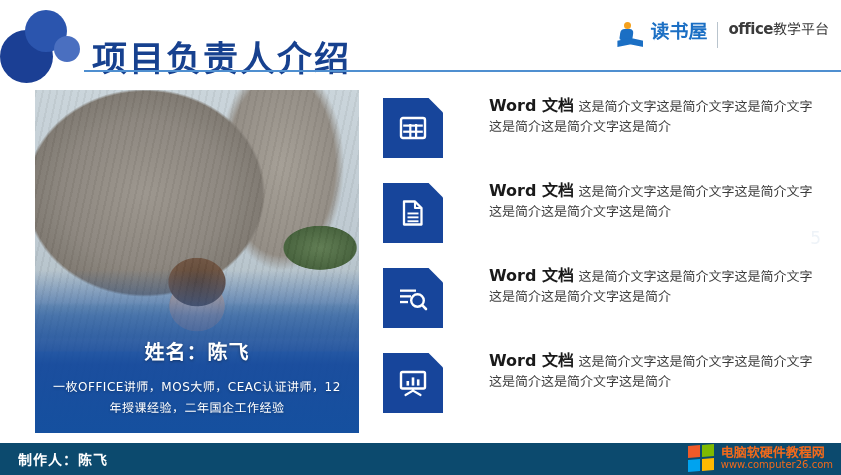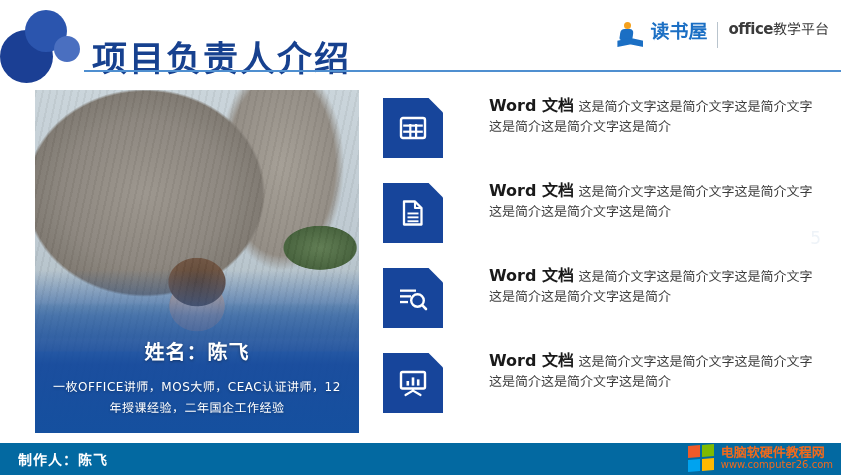--- a/index.html
+++ b/index.html
@@ -266,21 +266,21 @@
     max-width: 300px;
   }
 
   
   .footer-bar {
     position: absolute;
     left: 0;
     right: 0;
     bottom: 0;
     height: 32px;
-    background: #0369a1;
+    background: #0c4a6e;
   }
   .footer-text {
     position: absolute;
     left: 18px;
     top: 50%;
     transform: translateY(-50%);
     font-family: "DejaVu Sans", sans-serif;
     font-size: 14px;
     font-weight: bold;
     color: #ffffff;

